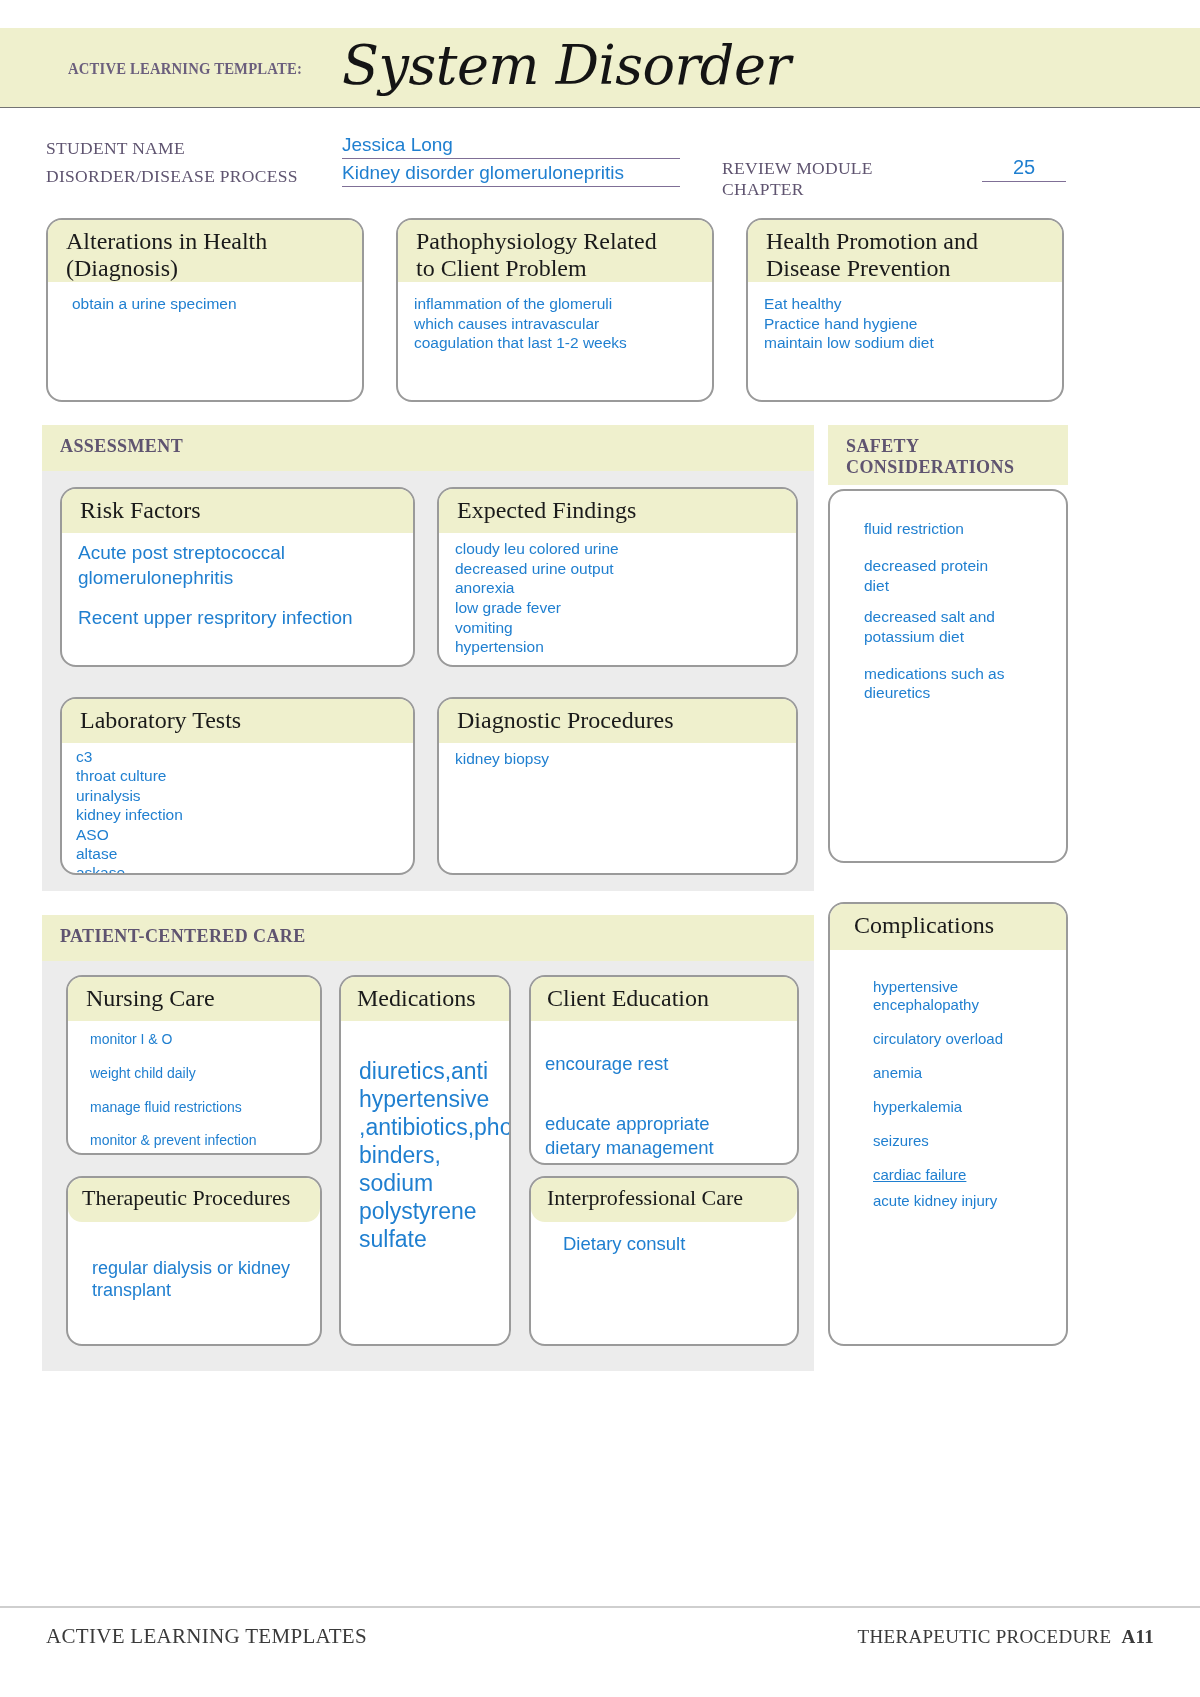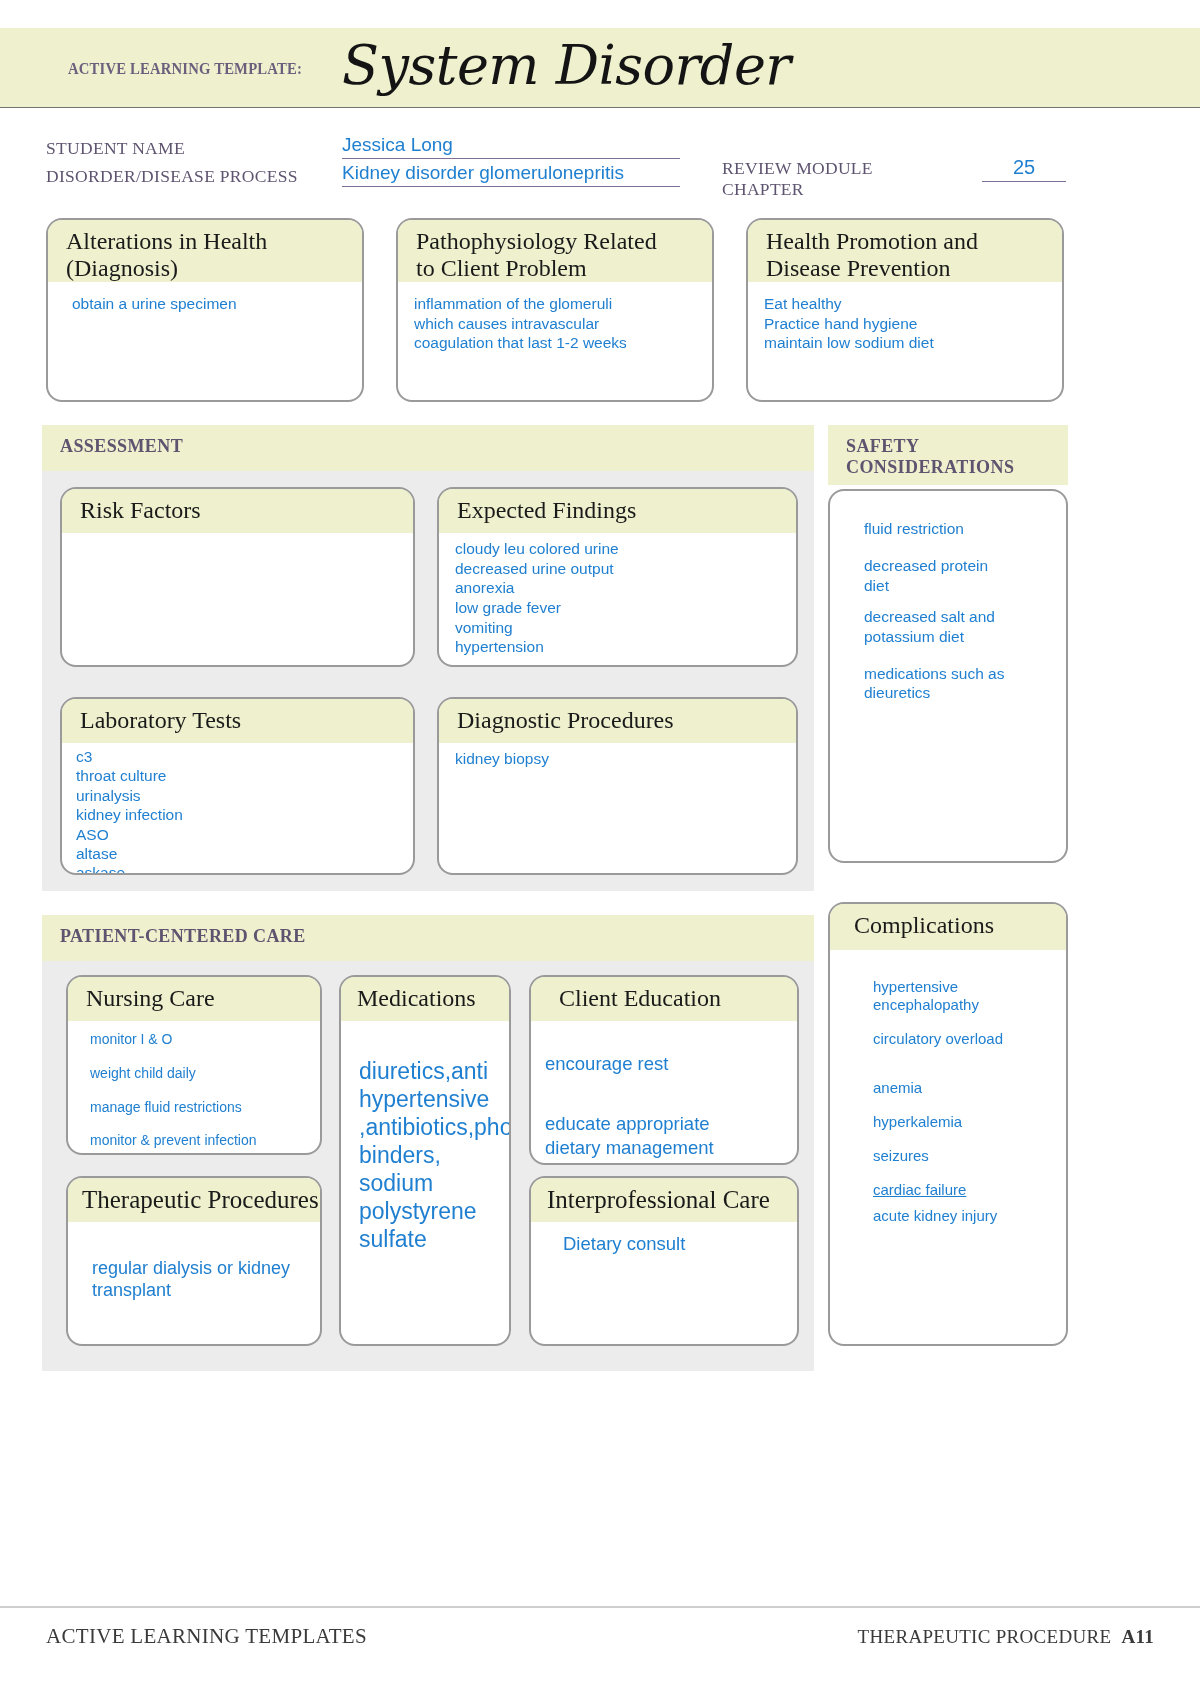--- a/index.html
+++ b/index.html
@@ -94,21 +94,21 @@
   }
   .card-head {
     background: #eff0cd;
     font-family: "Liberation Serif", serif;
     font-size: 24px;
     color: #1a1a1a;
     padding: 8px 0 8px 18px;
     line-height: 1.12;
     box-sizing: border-box;
   }
-  .card-head.small { font-size: 25px; }
+  .card-head.small { font-size: 22px; border-radius: 14px; }
   .card-body {
     font-family: "Liberation Sans", sans-serif;
     color: #1f7fd0;
     padding: 10px 14px 10px 16px;
     line-height: 1.26;
     box-sizing: border-box;
   }
   .card-body .line { white-space: pre-wrap; }
 
   
@@ -204,20 +204,26 @@
     <div class="line">maintain low sodium diet</div>
   </div>
 </div>
 
 <div class="panel" style="left:42px; top:425px; width:772px; height:466px;">
   <div class="panel-head" style="height: 46px; white-space: pre-line;">ASSESSMENT</div>
 </div>
 
 <div class="card" style="left:60px; top:487px; width:355px; height:180px;">
   <div class="card-head" style="height: 44px; white-space: pre-line;">Risk Factors</div>
+  <div class="card-body" style="font-size:19px; padding-top:8px; line-height:1.3;">
+    <div class="line">Acute post streptococcal</div>
+    <div class="line">glomerulonephritis</div>
+    <div class="line" style="height:16px;">&nbsp;</div>
+    <div class="line">Recent upper respritory infection</div>
+  </div>
 </div>
 
 <div class="card" style="left:437px; top:487px; width:361px; height:180px;">
   <div class="card-head" style="height: 44px; white-space: pre-line;">Expected Findings</div>
   <div class="card-body" style="font-size:15.5px; padding-top:6px; line-height:1.27;">
     <div class="line">cloudy leu colored urine</div>
     <div class="line">decreased urine output</div>
     <div class="line">anorexia</div>
     <div class="line">low grade fever</div>
     <div class="line">vomiting</div>
@@ -285,42 +291,42 @@
 </div>
 
 <div class="card" style="left:339px; top:975px; width:172px; height:371px;">
   <div class="card-head" style="height: 44px; padding-left: 16px; white-space: pre-line;">Medications</div>
   <div class="card-body" style="font-size:23px; padding-top:36px; padding-left:18px; padding-right:8px; line-height:1.22;">
     <div class="line">diuretics,anti hypertensive ,antibiotics,phosphate, binders, sodium polystyrene sulfate</div>
   </div>
 </div>
 
 <div class="card" style="left:529px; top:975px; width:270px; height:190px;">
-  <div class="card-head" style="height: 44px; padding-left: 28px; white-space: pre-line;">Client Education</div>
+  <div class="card-head" style="height: 44px; padding-left: 16px; white-space: pre-line;">Client Education</div>
   <div class="card-body" style="font-size:18.5px; padding-top:8px; padding-left:14px; line-height:1.25; white-space:pre-line;">
     <div class="line" style="margin-bottom:14px;">encourage rest</div>
     <div class="line" style="margin-bottom:14px;">educate appropriate
 dietary management</div>
     
   </div>
 </div>
 
 <div class="card" style="left:529px; top:1176px; width:270px; height:170px;">
   <div class="card-head small" style="height: 44px; padding-left: 16px; white-space: pre-line;">Interprofessional Care</div>
   <div class="card-body" style="font-size:18.5px; padding-top:10px; padding-left:32px;">
     <div class="line">Dietary consult</div>
   </div>
 </div>
 
 <div class="card" style="left:828px; top:902px; width:240px; height:444px;">
   <div class="card-head" style="height: 46px; padding-left: 24px; white-space: pre-line;">Complications</div>
   <div class="card-body" style="font-size:15px; padding-top:28px; padding-left:43px; line-height:1.2;">
     <div class="line" style="margin-bottom:16px; white-space:pre-line;">hypertensive
 encephalopathy</div>
-    <div class="line" style="margin-bottom:31px;">circulatory overload</div>
+    <div class="line" style="margin-bottom:16px;">circulatory overload</div>
     <div class="line" style="margin-bottom:16px;">anemia</div>
     <div class="line" style="margin-bottom:16px;">hyperkalemia</div>
     <div class="line" style="margin-bottom:16px;">seizures</div>
     <div class="line" style="margin-bottom:8px;text-decoration:underline;">cardiac failure</div>
     <div class="line">acute kidney injury</div>
   </div>
 </div>
 
 <div class="footer">
   <div class="footer-left">ACTIVE LEARNING TEMPLATES</div>

